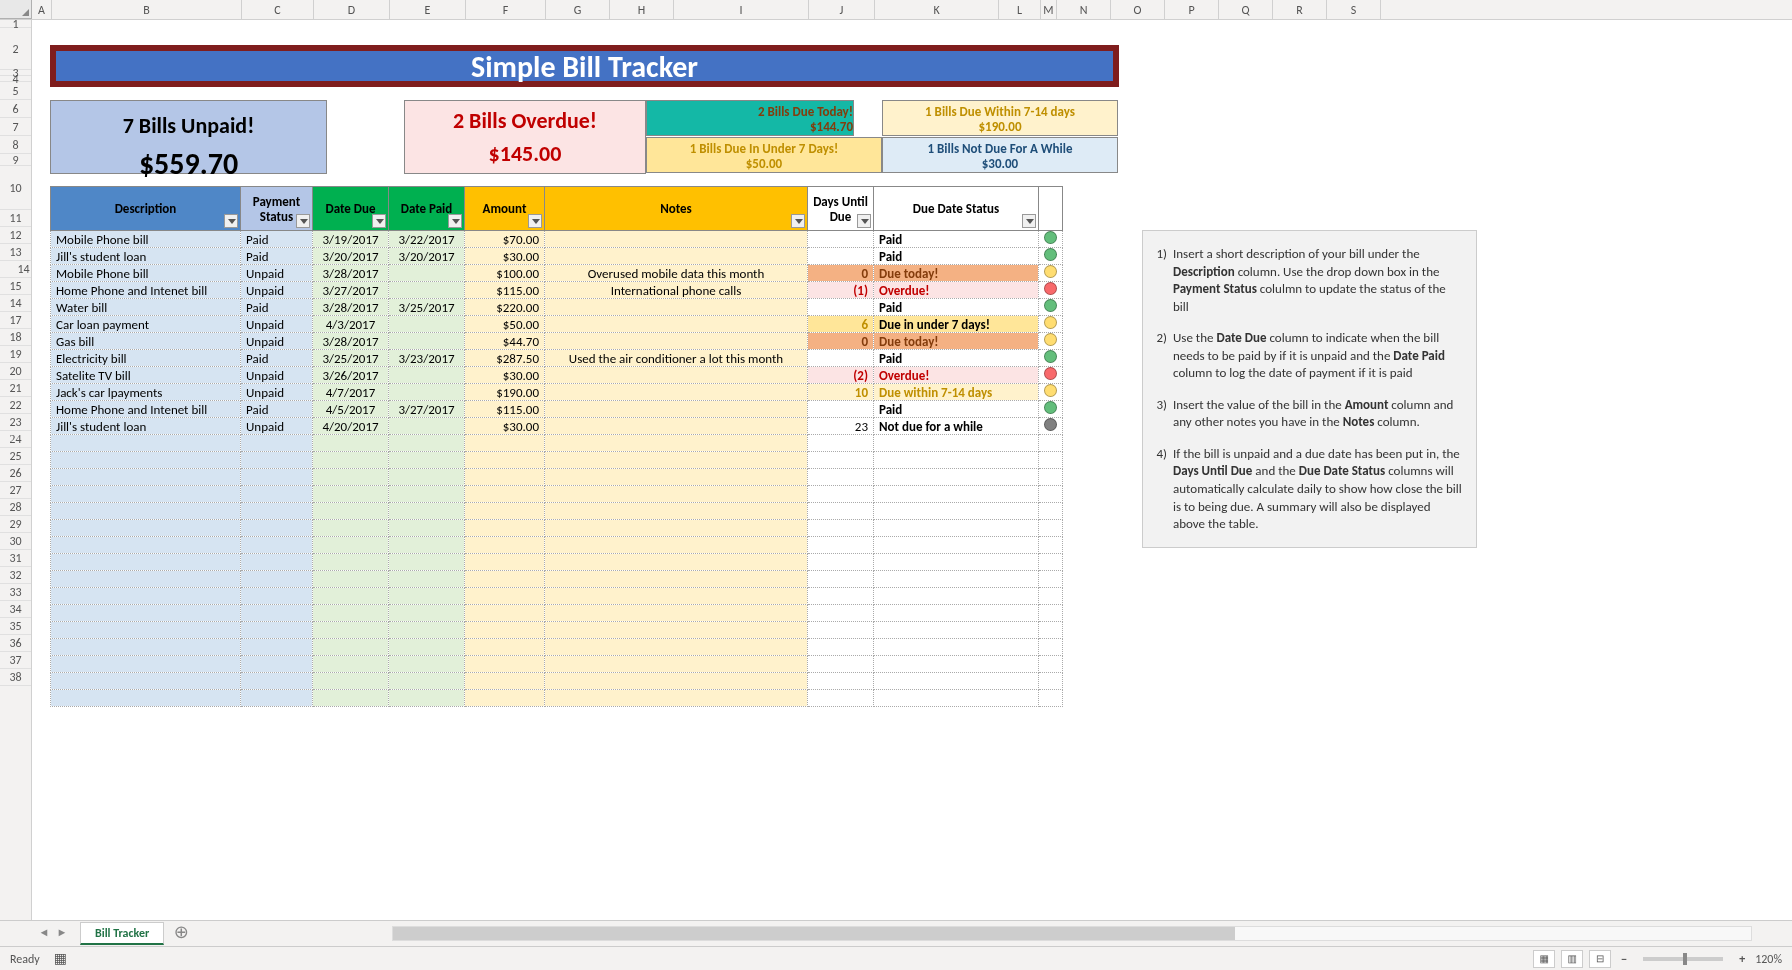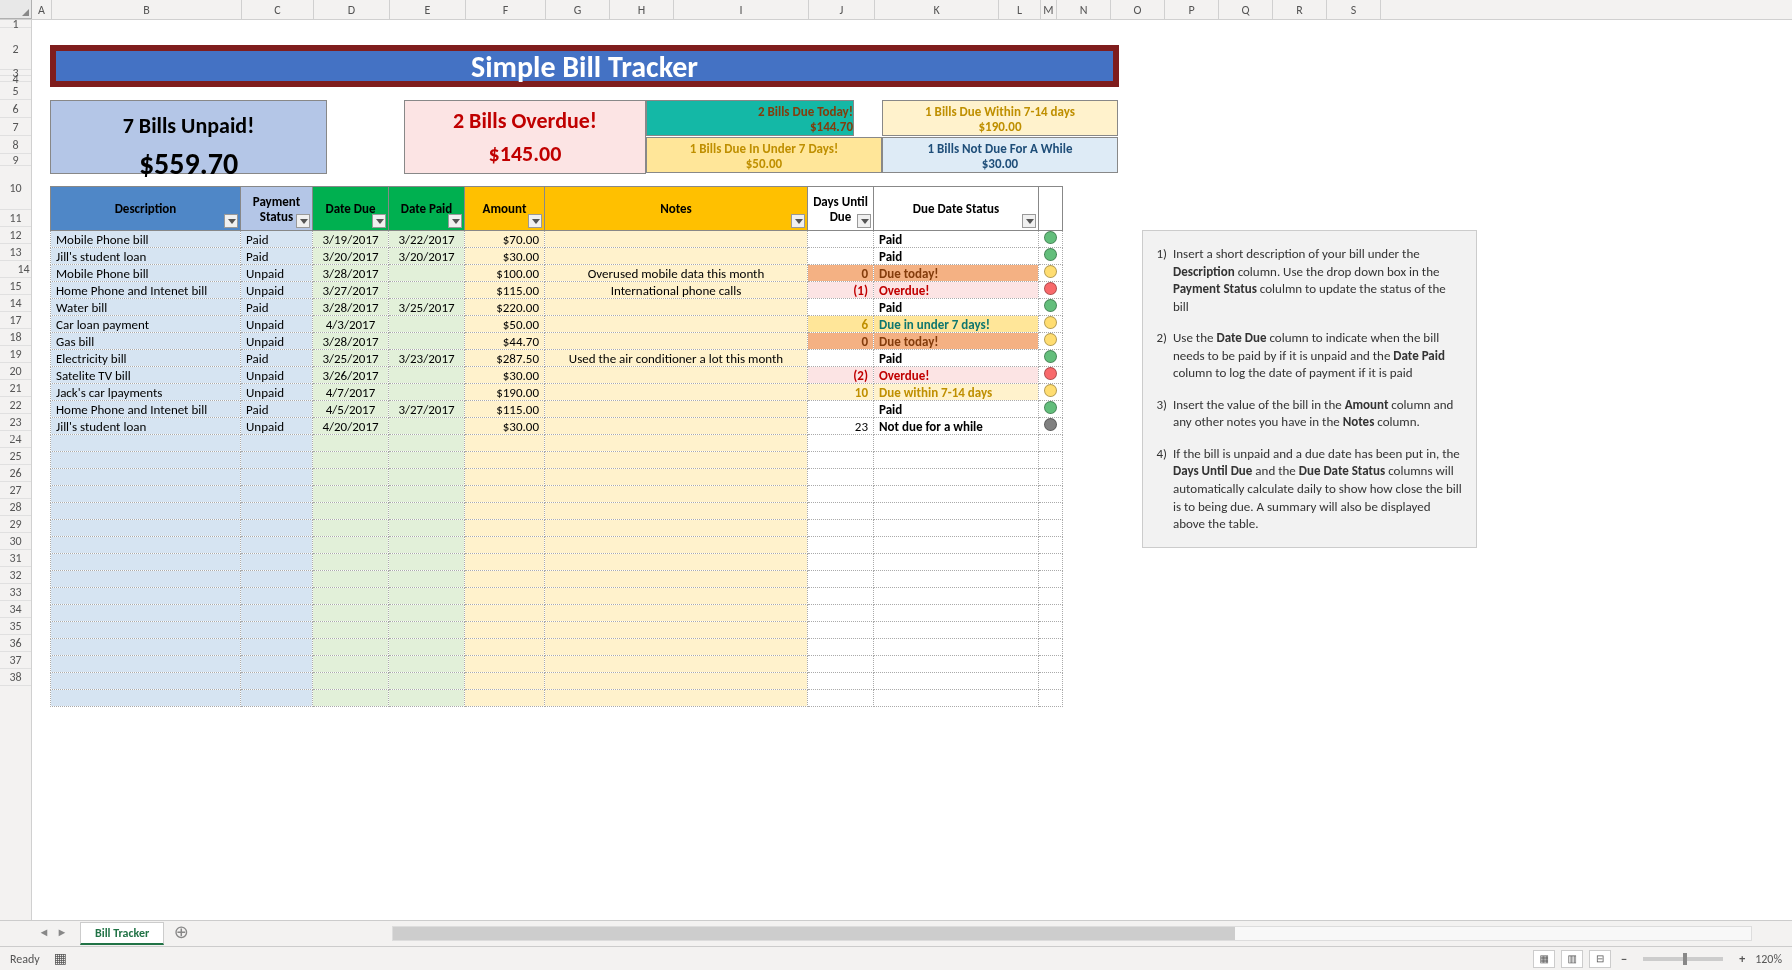--- a/index.html
+++ b/index.html
@@ -55,21 +55,21 @@
 .td-desc { background: #D6E4F2; }
 .td-status { background: #D6E4F2; }
 .td-due, .td-paid { background: #E2F0D9; text-align: center; }
 .td-amount { background: #FFF2CC; text-align: right; }
 .td-notes { background: #FFF2CC; text-align: center; }
 .td-days { text-align: right; }
 .td-dds { font-weight: bold; padding-left: 8px; }
 .td-ind { text-align: center; }
 .dds-today { background: #F4B183; color: #843C0C; }
 .dds-overdue { background: #FCE4E4; color: #C00000; }
-.dds-under7 { background: #FFE699; color: #0f766e; }
+.dds-under7 { background: #FFE699; color: #000000; }
 .dds-714 { background: #FFF2CC; color: #BF8F00; }
 .days-today { background: #F4B183; color: #843C0C; font-weight: bold; }
 .days-overdue { background: #FCE4E4; color: #C00000; font-weight: bold; }
 .days-under7 { background: #FFE699; color: #BF8F00; font-weight: bold; }
 .days-714 { background: #FFF2CC; color: #BF8F00; font-weight: bold; }
 
 .ind-dot { display: inline-block; width: 13px; height: 13px; border-radius: 50%; border: 1px solid rgba(0,0,0,0.3); }
 .ind-green { background: #63BE7B; }
 .ind-yellow { background: #FFDD71; }
 .ind-red { background: #F8696B; }

